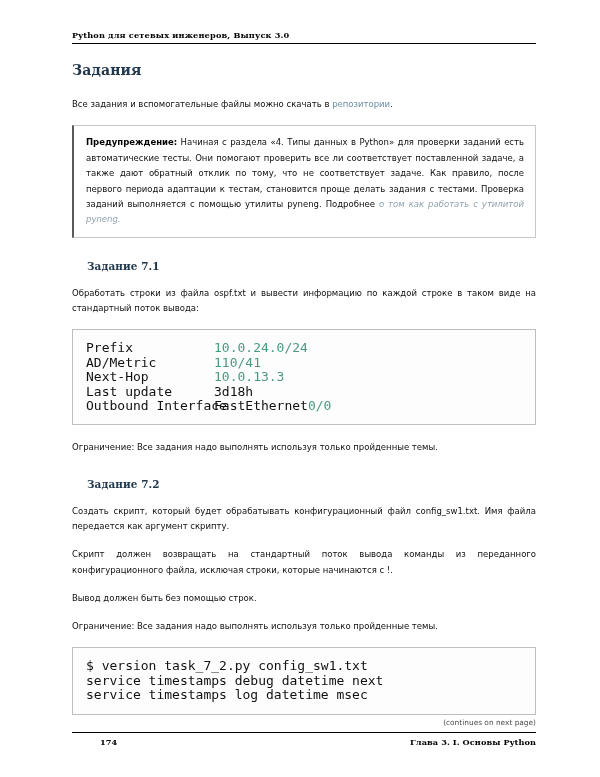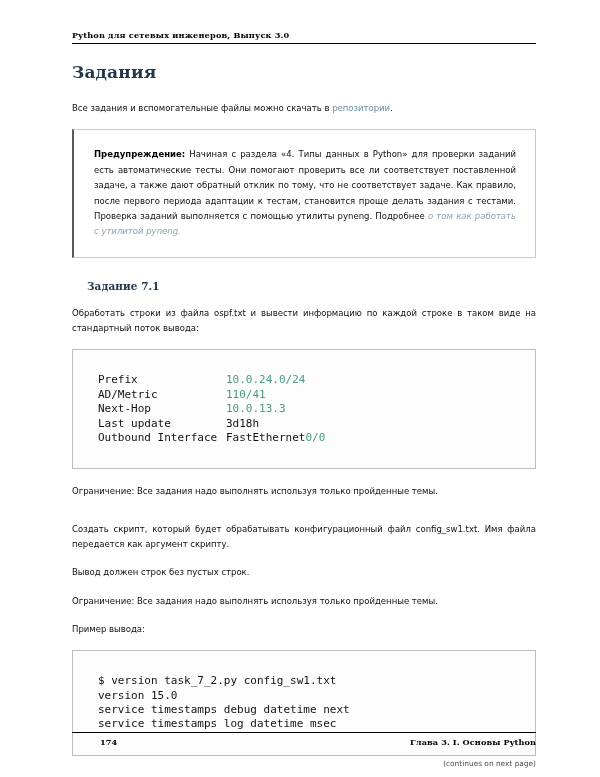--- a/index.html
+++ b/index.html
@@ -49,21 +49,21 @@
   
   .content {
     position: absolute;
     left: 68px;
     top: 62px;
     width: 464px;
   }
 
   h1.section-title {
     font-family: "DejaVu Serif", serif;
-    font-size: 17px;
+    font-size: 14px;
     font-weight: bold;
     color: #20374c;
     margin: 0 0 19px 0;
     letter-spacing: 0.01em;
   }
 
   h2.task-title {
     font-family: "DejaVu Serif", serif;
     font-size: 10.4px;
     font-weight: bold;
@@ -90,21 +90,21 @@
   
   .admonition {
     border: 1px solid #c9c9c9;
     border-left: 2.5px solid #5a5a5a;
     background: #ffffff;
     padding: 9px 11px 9px 12px;
     margin: 0 0 22px 0;
     box-sizing: border-box;
   }
   .admonition p {
-    margin: 8px;
+    margin: 0;
     font-family: "DejaVu Sans", sans-serif;
     font-size: 8.5px;
     line-height: 15.4px;
     color: #0f0f0f;
     text-align: justify;
   }
   .admonition .adm-title {
     font-weight: bold;
     color: #000;
   }
@@ -115,23 +115,23 @@
 
   
   .code-block {
     border: 1px solid #bdbdbd;
     background: #fdfdfd;
     padding: 7px 9px 7px 9px;
     margin: 0 0 15px 0;
     box-sizing: border-box;
   }
   .code-block pre {
-    margin: 16px;
+    margin: 4px;
     font-family: "DejaVu Sans Mono", monospace;
-    font-size: 11px;
+    font-size: 13px;
     line-height: 14.4px;
     color: #111111;
     white-space: pre;
   }
   .code-block .num { color: #4a9a7c; }
   .code-block .tbl-row { display: block; }
   .code-block .tbl-key {
     display: inline-block;
     width: 128px;
   }
@@ -192,27 +192,28 @@
 
     <h2 class="task-title">Задание 7.1</h2>
     <p class="body-text">Обработать строки из файла ospf.txt и вывести информацию по каждой строке в таком виде на стандартный поток вывода:</p>
 
     <div class="code-block">
       <pre><span class="tbl-row"><span class="tbl-key">Prefix</span><span class="num">10.0.24.0/24</span></span><span class="tbl-row"><span class="tbl-key">AD/Metric</span><span class="num">110/41</span></span><span class="tbl-row"><span class="tbl-key">Next-Hop</span><span class="num">10.0.13.3</span></span><span class="tbl-row"><span class="tbl-key">Last update</span><span>3d18h</span></span><span class="tbl-row"><span class="tbl-key">Outbound Interface</span><span>FastEthernet</span><span class="num">0/0</span></span></pre>
     </div>
 
     <p class="body-text" style="margin-bottom:22px;">Ограничение: Все задания надо выполнять используя только пройденные темы.</p>
 
+    <h2 class="task-title">Задание 7.2</h2>
     <p class="body-text">Создать скрипт, который будет обрабатывать конфигурационный файл config_sw1.txt. Имя файла передается как аргумент скрипту.</p>
-    <p class="body-text">Вывод должен строк без пустых строк.</p>
+    <p class="body-text">Скрипт должен возвращать на стандартный поток вывода команды из переданного конфигурационного файла, исключая строки, которые начинаются с !.</p>
+    <p class="body-text">Вывод должен быть без помощью строк.</p>
     <p class="body-text">Ограничение: Все задания надо выполнять используя только пройденные темы.</p>
-    <p class="body-text">Пример вывода:</p>
 
     <div class="code-block" style="margin-bottom:0;">
-      <pre><span class="tbl-row">$ version task_7_2.py config_sw1.txt</span><span class="tbl-row">version 15.0</span><span class="tbl-row">service timestamps debug datetime next</span><span class="tbl-row">service timestamps log datetime msec</span></pre>
+      <pre><span class="tbl-row">$ version task_7_2.py config_sw1.txt</span><span class="tbl-row">service timestamps debug datetime next</span><span class="tbl-row">service timestamps log datetime msec</span></pre>
     </div>
 
     <p class="continues">(continues on next page)</p>
 
   </div>
 
   <div class="running-footer">
     <div class="rule"></div>
     <div class="rf-row">
       <span class="rf-text">174</span>

